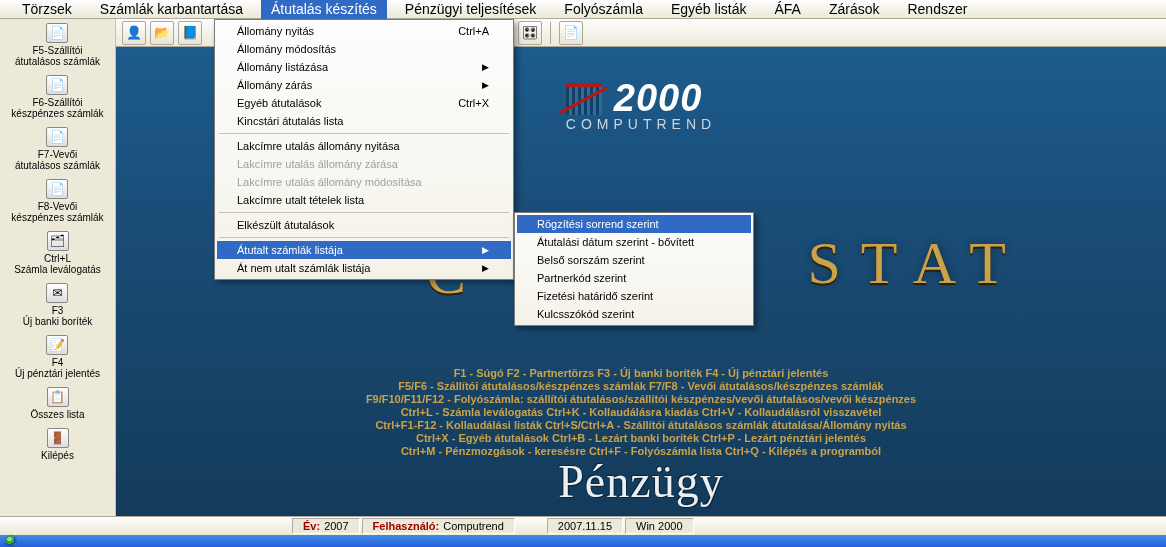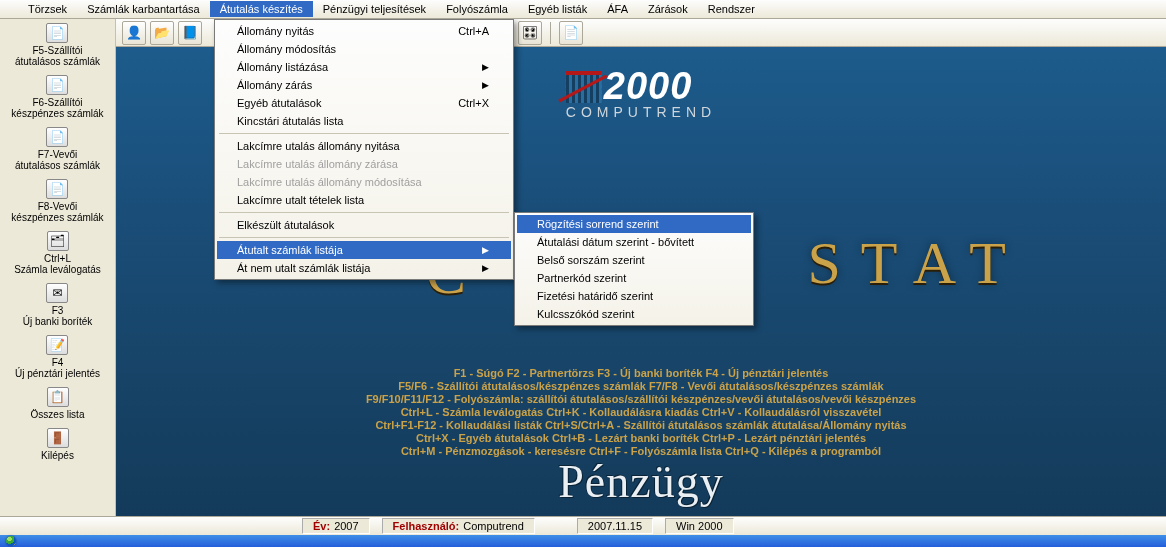--- a/index.html
+++ b/index.html
@@ -4,22 +4,22 @@
 <style>
   * { box-sizing: border-box; margin: 0; padding: 0; font-family: Tahoma, Arial, sans-serif; }
   html, body { width: 1166px; height: 547px; overflow: hidden; background: #ece9d8; }
   .app { display: flex; flex-direction: column; height: 100%; }
 
   
   .menubar {
     display: flex; align-items: center;
     background: linear-gradient(#fdfdfd, #ece9d8);
     border-bottom: 1px solid #aca899;
-    height: 19px; font-size: 11px;
-    padding: 0 18px; gap: 0; user-select: none;
+    height: 19px; font-size: 14px;
+    padding: 0 12px; gap: 8px; user-select: none;
   }
   .menubar .menu-item {
     padding: 2px 10px 2px 10px; cursor: default;
   }
   .menubar .menu-item.active {
     background: #316ac5; color: #fff;
   }
   .tbbtn {
     width: 24px; height: 24px;
     border: 1px solid #aca899; border-radius: 2px;
@@ -57,22 +57,23 @@
     flex: 1; position: relative;
     background: linear-gradient(#1d5e8f, #1a4d78 40%, #174468 70%, #133a5a);
     overflow: hidden;
   }
   .logo-area {
     position: absolute; left: 50%; top: 46px;
     transform: translateX(-50%);
     text-align: center;
   }
   .logo-2000 {
-    display: flex; align-items: center; gap: 2px;
+    display: flex; align-items: center; gap: 12px;
     color: #fff;
+    margin-top: 12px;
   }
   .logo-tile {
     width: 36px; height: 32px;
     display:inline-block;
     background:
       linear-gradient(#b51818,#b51818) 0 0/36px 4px no-repeat,
       repeating-linear-gradient(90deg,#153f60 0 3px,#2a6da1 3px 6px),
       repeating-linear-gradient(0deg,#153f60 0 3px,#2a6da1 3px 6px);
     position: relative;
   }
@@ -133,21 +134,21 @@
   
   .statusbar {
     height: 19px; display: flex; align-items: center;
     background: linear-gradient(#fdfdfd,#ece9d8);
     border-top: 1px solid #aca899;
     font-size: 11px;
   }
   .status-cell {
     border: 1px inset #fff;
     background: #ece9d8;
-    padding: 1px 10px; margin-left: 12px;
+    padding: 1px 10px; margin-left: 2px;
     display: flex; gap: 4px;
   }
   .status-cell .lab { color: #a00000; font-weight: 600; }
 
   
   .taskbar {
     height: 12px; background: linear-gradient(#3f8fe6,#245edb);
     display:flex; align-items:center;
   }
   .start-orb {

